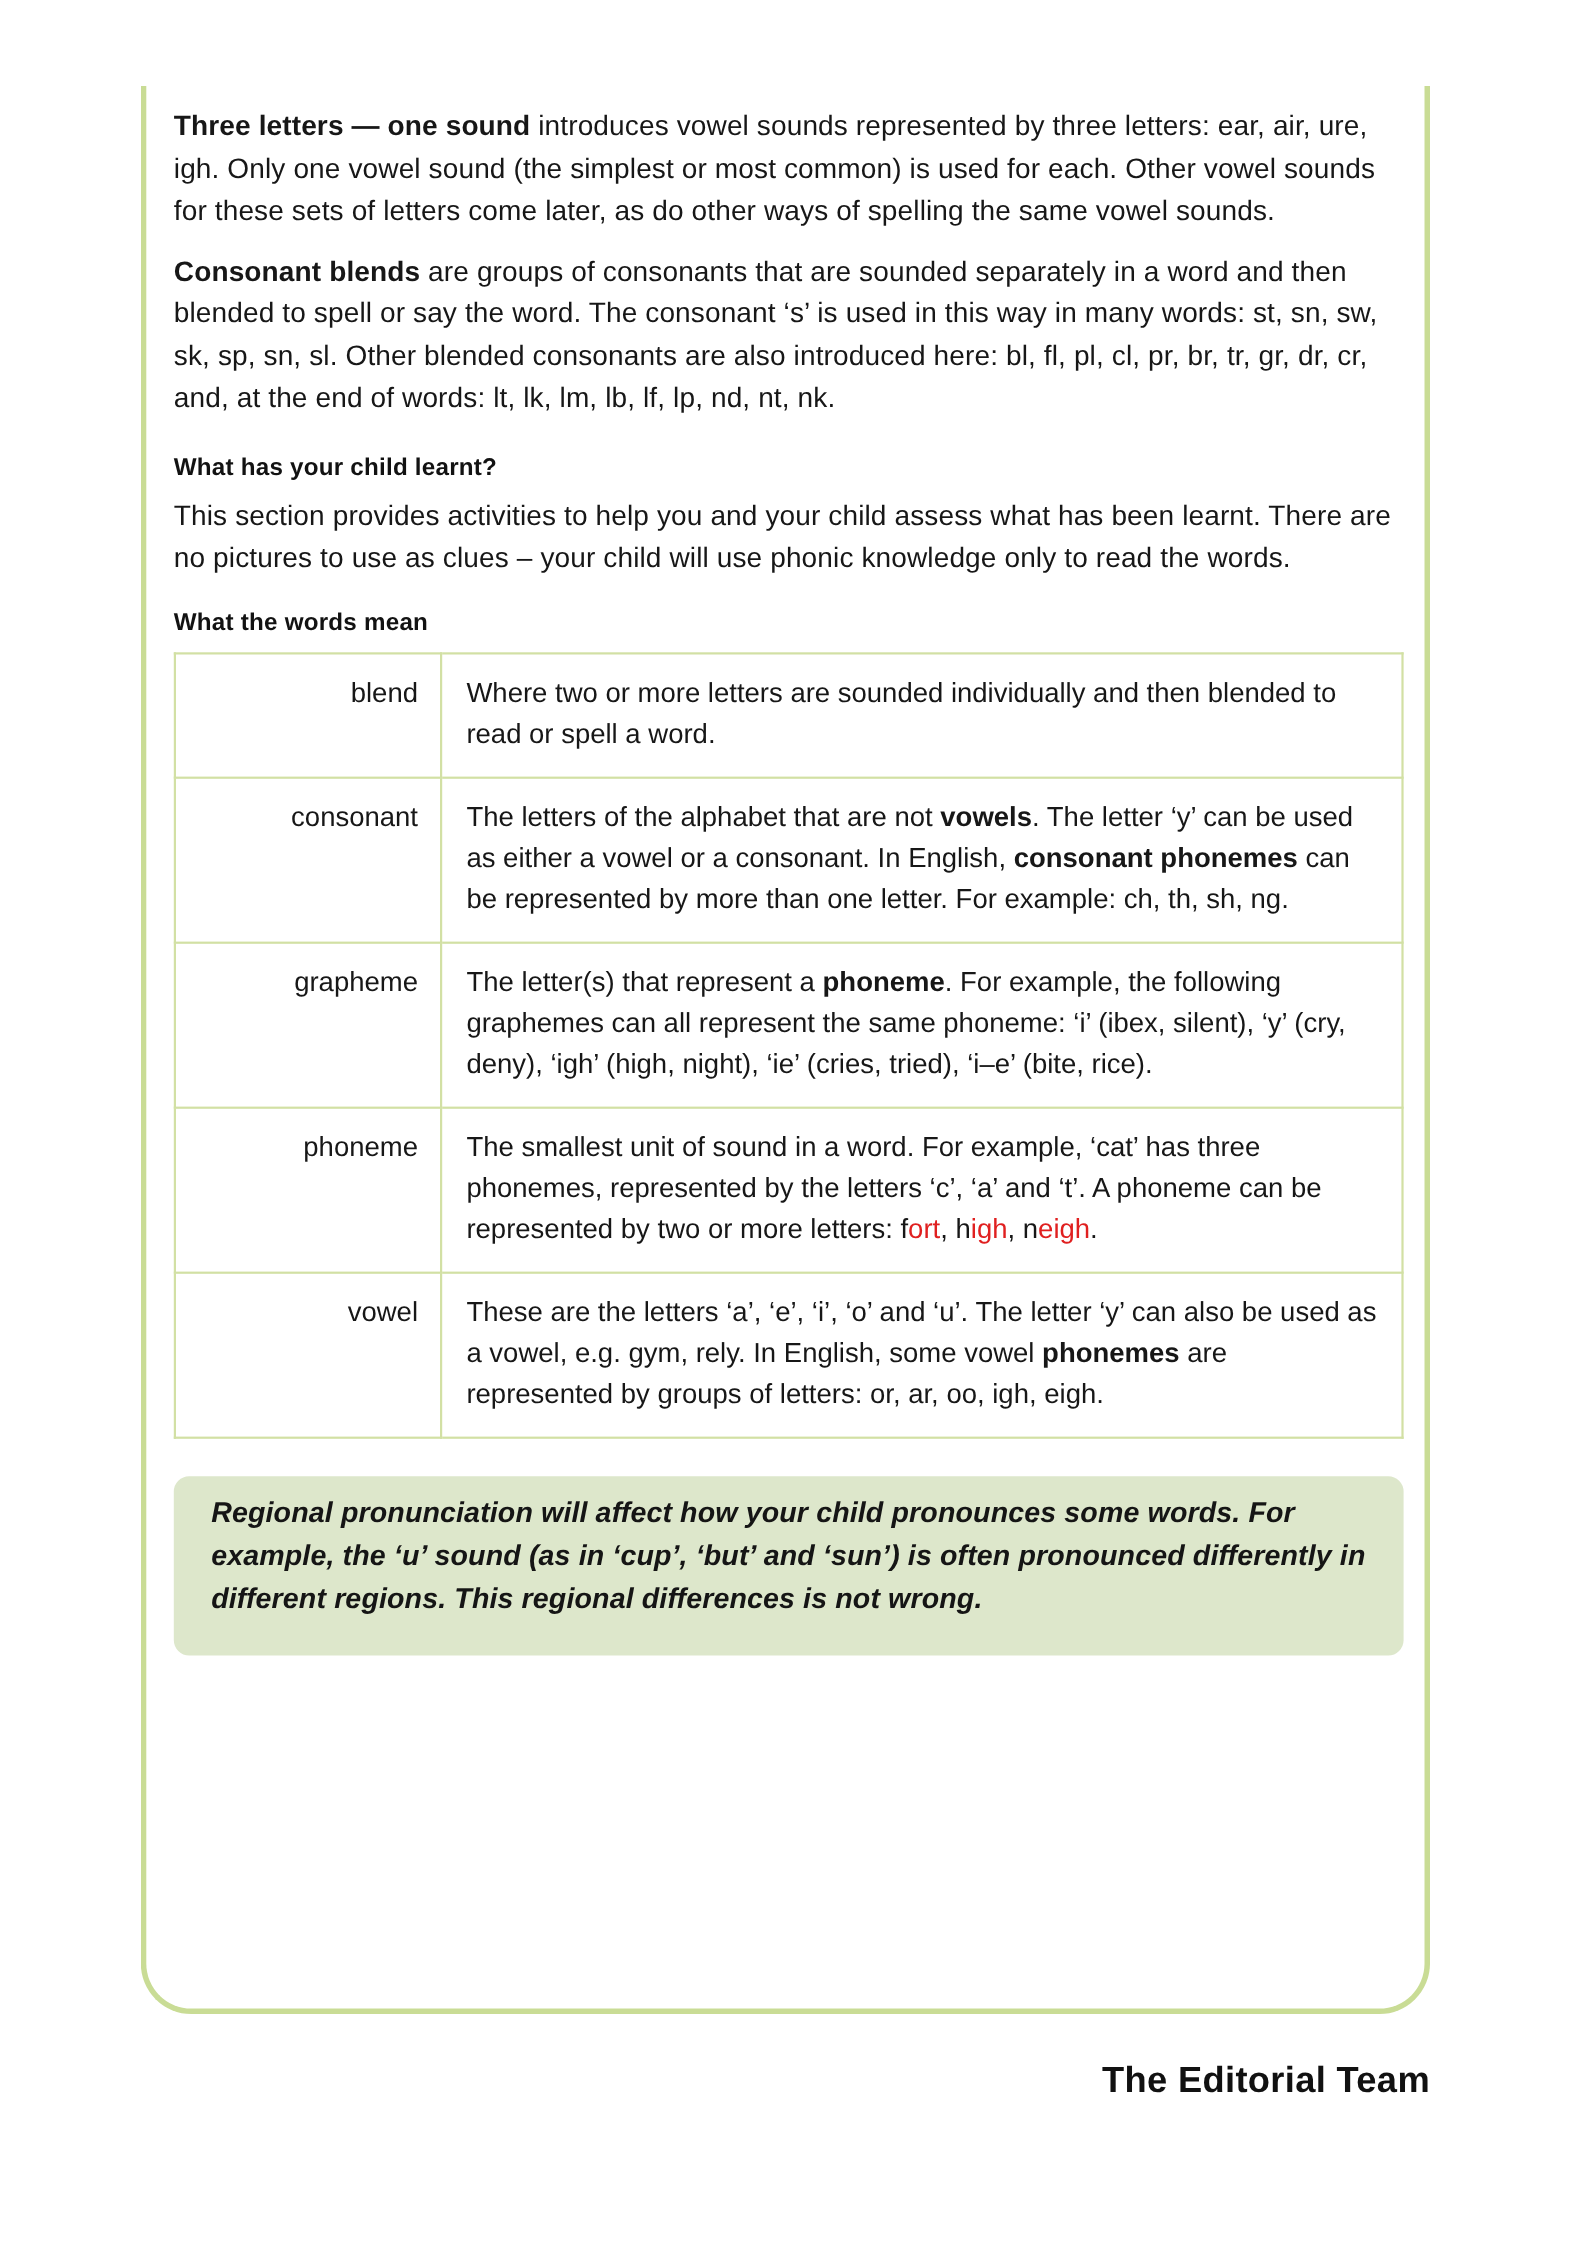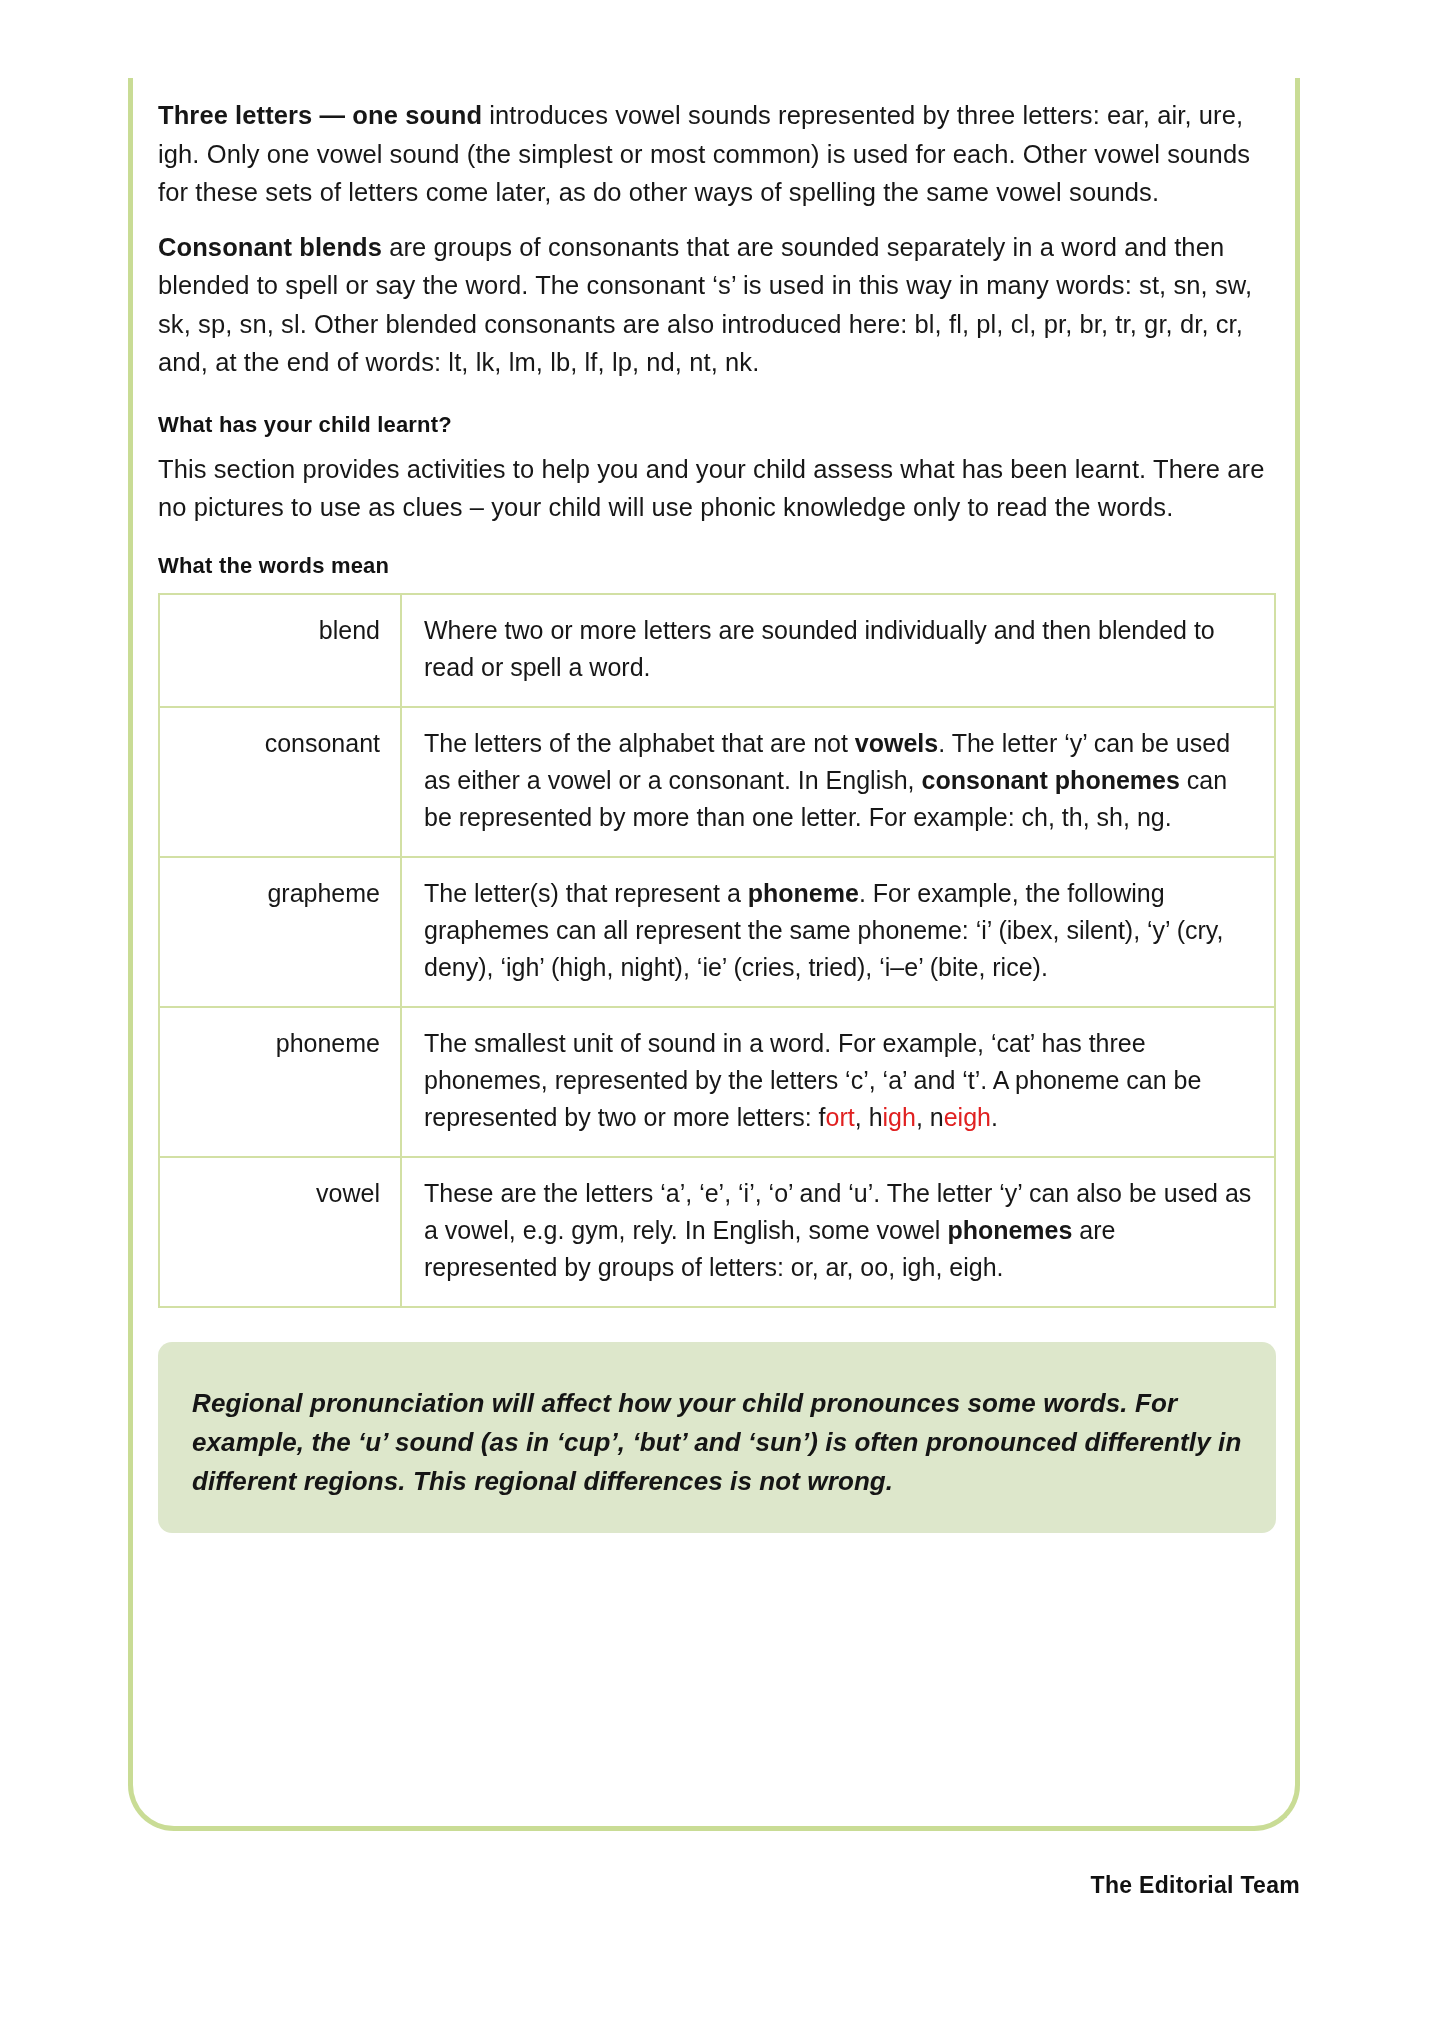--- a/index.html
+++ b/index.html
@@ -82,40 +82,40 @@
     text-align: right;
   }
   table.glossary td.def b { font-weight: bold; }
   .red { color: #e02020; font-weight: normal; }
 
   
   .callout {
     margin-top: 34px;
     background: #dde7cb;
     border-radius: 14px;
-    padding: 42px 34px 32px 34px;
+    padding: 14px 34px 32px 34px;
     width: 1050px;
     box-sizing: content-box;
   }
   .callout p {
     margin: 0;
     font-size: 26px;
     line-height: 39px;
     font-style: italic;
     font-weight: bold;
     color: #151515;
     letter-spacing: 0.1px;
   }
 
   
   #footer {
     position: absolute;
     right: 145px;
     top: 1872px;
-    font-size: 23px;
+    font-size: 33px;
     font-weight: bold;
     color: #111111;
     letter-spacing: 0.3px;
   }
 </style>
 </head>
 <body>
 
 <div id="page-frame"></div>
 

